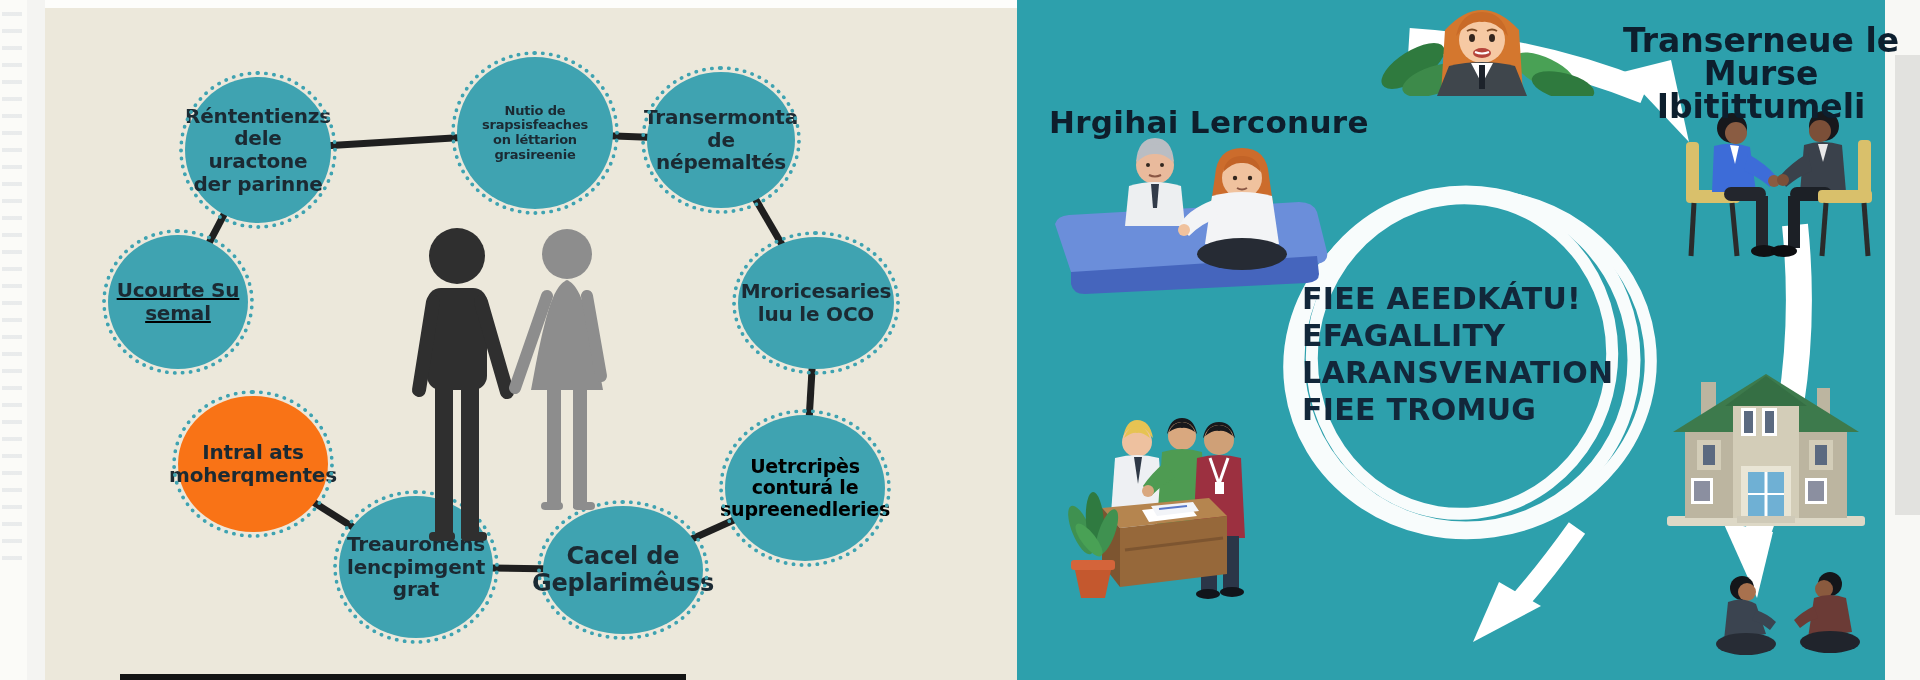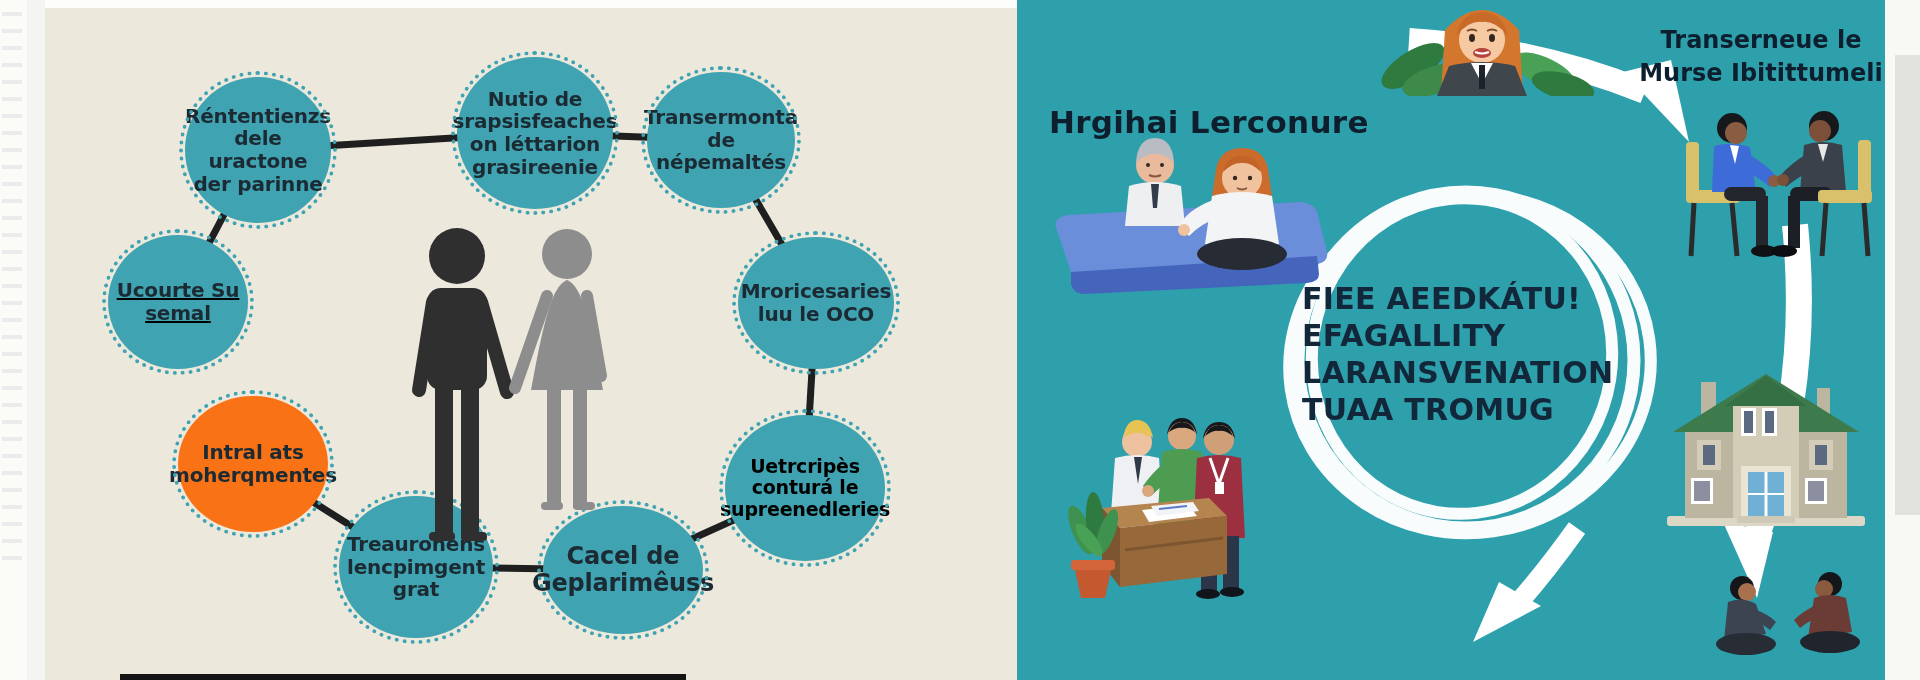--- a/index.html
+++ b/index.html
@@ -26,21 +26,21 @@
   .couple-svg{position:absolute;left:330px;top:218px;z-index:2;}
 
   
   .panel-right{position:absolute;left:1017px;top:0;width:868px;height:680px;background:#2da0ac;}
   #flow-svg{position:absolute;left:0;top:0;z-index:1;}
   .scene{position:absolute;z-index:2;}
   .rp-title{position:absolute;z-index:3;left:32px;top:104px;font-size:31px;font-weight:800;
             color:#0e1e2c;letter-spacing:.3px;}
   .center-text{position:absolute;z-index:3;left:285px;top:280px;width:312px;}
   .center-text div{font-size:30px;line-height:37px;font-weight:800;color:#12273a;letter-spacing:.3px;}
-  .rp-label{position:absolute;z-index:3;font-weight:800;color:#0d1f2e;font-size:24px;line-height:33px;
+  .rp-label{position:absolute;z-index:3;font-weight:800;color:#0d1f2e;font-size:33px;line-height:33px;
             text-align:center;white-space:pre-line;}
   .label-top-right{left:598px;top:24px;width:292px;}
   .label-bottom-left{left:22px;top:600px;width:326px;}
 
   .bottom-mark{position:absolute;z-index:5;bottom:0;height:6px;background:#141414;}
 </style>
 </head>
 <body>
 
 <div class="stage">
@@ -59,21 +59,21 @@
         <line x1="371" y1="567" x2="208" y2="464" stroke="#1f1f1f" stroke-width="7"></line>
         <line x1="213" y1="150" x2="133" y2="302" stroke="#1f1f1f" stroke-width="7"></line>
       </svg>
     <div id="bubbles">
         <div class="bubble" style="left: 140px; top: 77px; width: 146px; height: 146px; background: rgb(63, 163, 177); outline-color: rgb(63, 163, 177);">
           <span style="font-size: 20px; color: rgb(27, 42, 51);">Réntentienzs
 dele uractone
 der parinne</span>
         </div>
         <div class="bubble" style="left: 412px; top: 57px; width: 156px; height: 152px; background: rgb(63, 163, 177); outline-color: rgb(63, 163, 177);">
-          <span style="font-size: 20px; color: rgb(27, 42, 51);">Nutio de
+          <span style="font-size: 13px; color: rgb(27, 42, 51);">Nutio de
 srapsisfeaches
 on léttarion
 grasireenie</span>
         </div>
         <div class="bubble" style="left: 602px; top: 72px; width: 148px; height: 136px; background: rgb(63, 163, 177); outline-color: rgb(63, 163, 177);">
           <span style="font-size: 20px; color: rgb(27, 42, 51);">Transermonta de
 népemaltés</span>
         </div>
         <div class="bubble" style="left: 693px; top: 237px; width: 156px; height: 132px; background: rgb(63, 163, 177); outline-color: rgb(63, 163, 177); text-align: center;">
           <span style="font-size: 20px; color: rgb(27, 42, 51);">Mroricesaries
@@ -333,21 +333,21 @@
         <ellipse cx="128" cy="74" rx="30" ry="11" fill="#20242c"></ellipse>
       </g>
     </svg>
 
     <div class="rp-title">Hrgihai Lerconure</div>
 
     <div class="center-text" id="center-text">
         <div>FIEE AEEDKÁTU!</div>
         <div>EFAGALLITY</div>
         <div>LARANSVENATION</div>
-        <div>TUAA TROMUG</div>
+        <div>FIEE TROMUG</div>
       </div>
 
     <div class="rp-label label-top-right">Transerneue le
 Murse Ibitittumeli</div>
 
   </div>
 
   <div class="strip-right"></div>
 
   <div class="bottom-mark" style="left:120px;width:566px;"></div>

